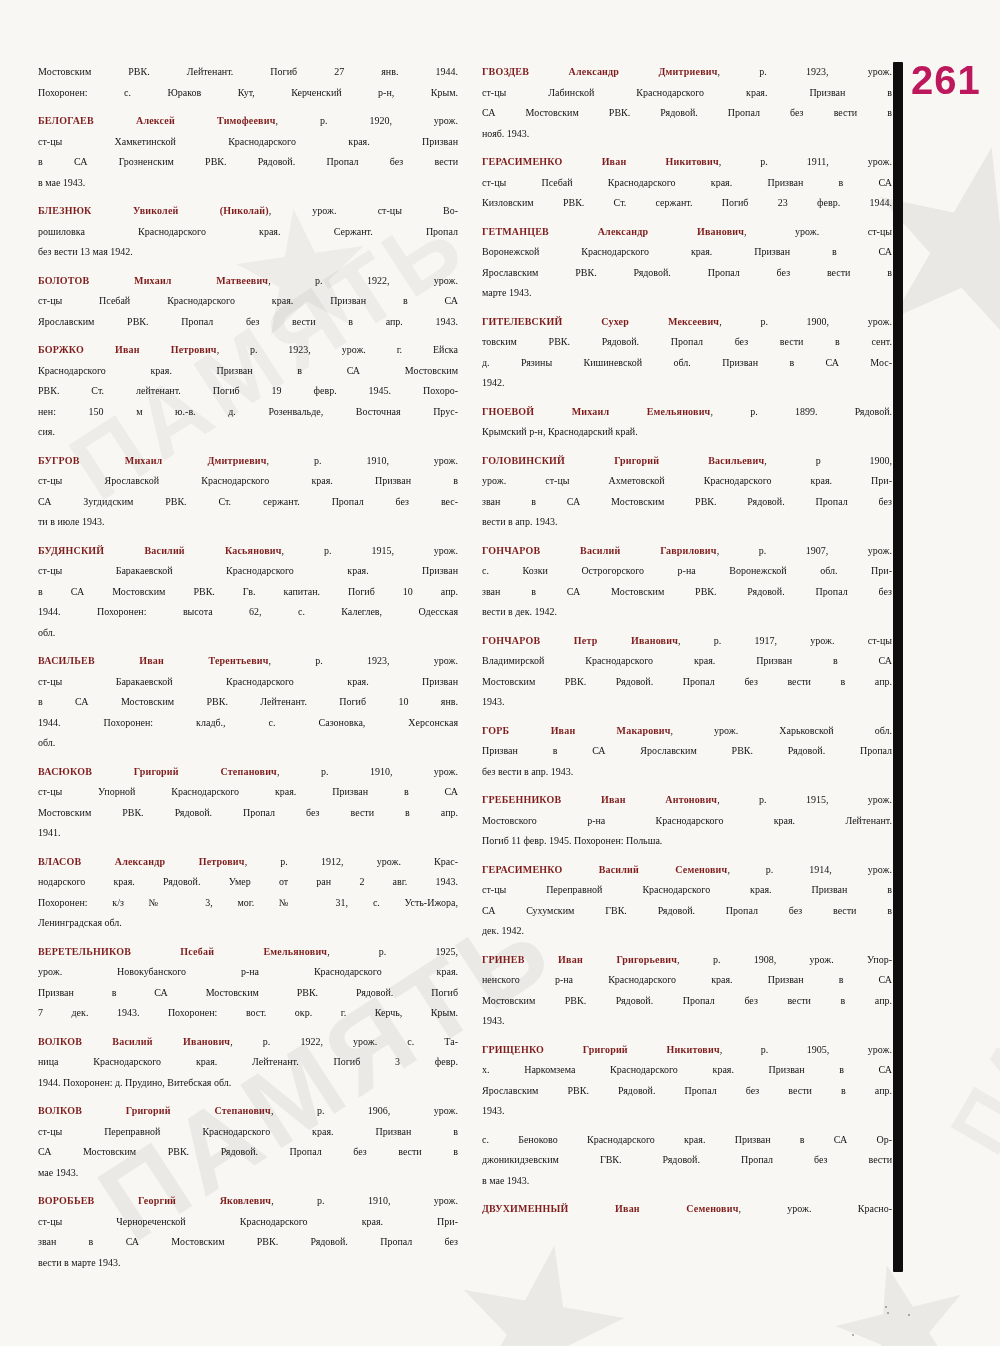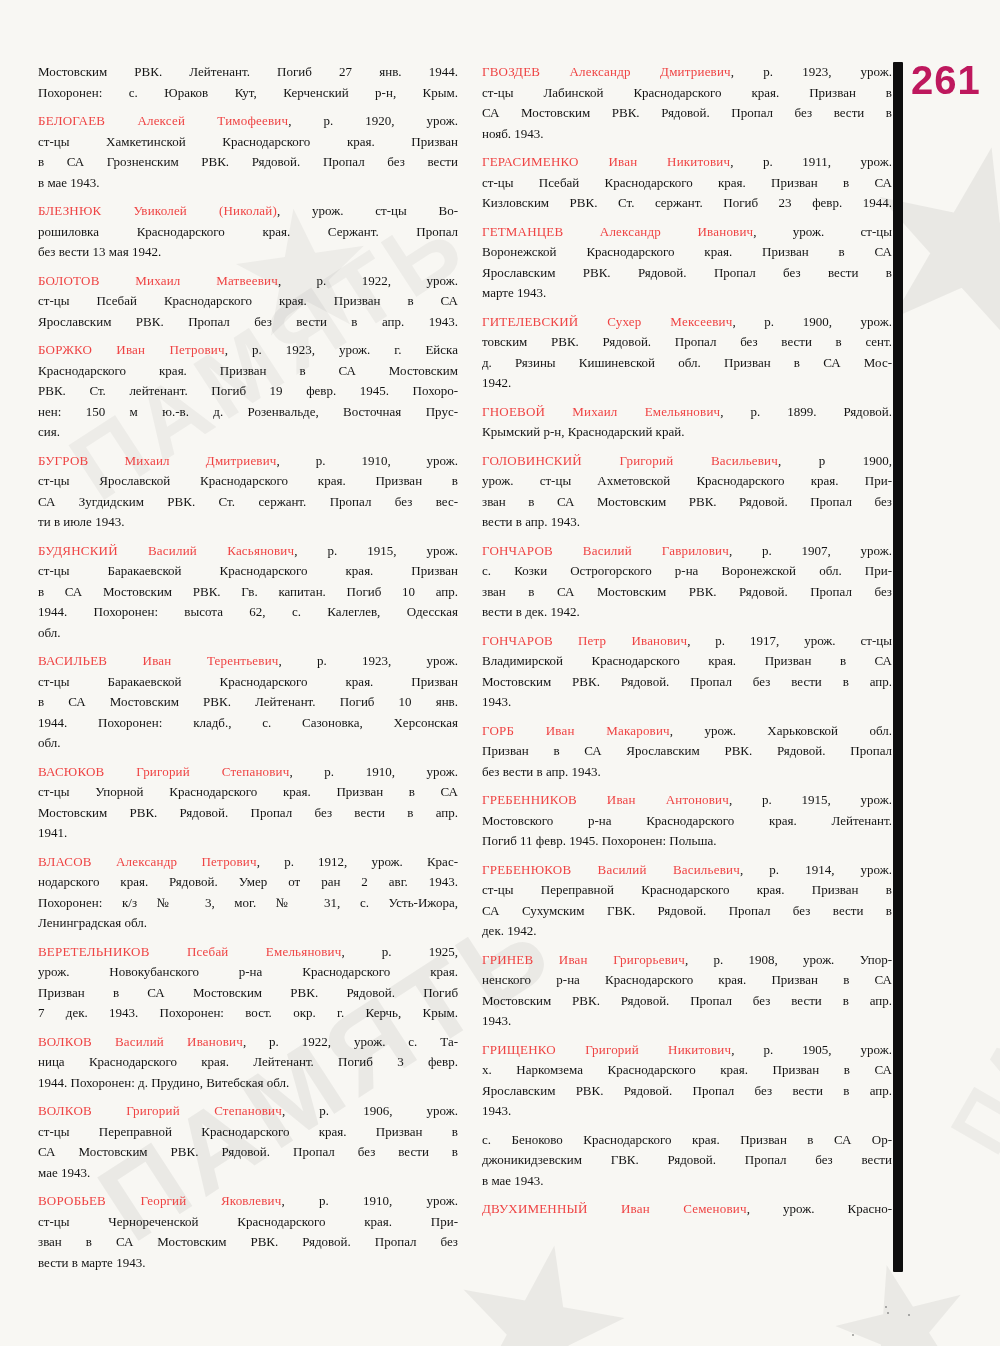--- a/index.html
+++ b/index.html
@@ -29,22 +29,22 @@
   .vbar{
     position:absolute;left:893px;top:62px;width:10px;height:1210px;
     background:#0e0e0e;border-radius:1px;
   }
   .columns{
     position:absolute;left:38px;top:62px;
     display:flex;gap:24px;
   }
   .col{width:420px;}
   .col.right{width:410px;}
-  .entry{margin:0 0 8px 0;font-size:13px;line-height:20.5px;}
-  .entry b{font-weight:400;color:#ef4444;letter-spacing:.2px;}
+  .entry{margin:0 0 8px 0;font-size:10px;line-height:20.5px;}
+  .entry b{font-weight:700;color:#7f1d1d;letter-spacing:.2px;}
   .line{display:block;text-align:justify;text-align-last:justify;}
   .line.last{text-align-last:left;}
   
   .speck{position:absolute;background:#555;opacity:.6;border-radius:50%;}
   .speck.s1{left:885px;top:1306px;width:2px;height:2px;}
   .speck.s2{left:887px;top:1312px;width:2px;height:2px;}
   .speck.s3{left:908px;top:1314px;width:2px;height:2px;}
   .speck.s4{left:852px;top:1334px;width:2px;height:2px;}
 </style>
 </head>
@@ -198,21 +198,21 @@
           <span class="line"><b>ГОРБ Иван Макарович</b>, урож. Харьковской обл.</span>
           <span class="line">Призван в СА Ярославским РВК. Рядовой. Пропал</span>
           <span class="line last">без вести в апр. 1943.</span>
         </p>
         <p class="entry">
           <span class="line"><b>ГРЕБЕННИКОВ Иван Антонович</b>, р. 1915, урож.</span>
           <span class="line">Мостовского р-на Краснодарского края. Лейтенант.</span>
           <span class="line last">Погиб 11 февр. 1945. Похоронен: Польша.</span>
         </p>
         <p class="entry">
-          <span class="line"><b>ГРЕБЕНЮКОВ Василий Васильевич</b>, р. 1914, урож.</span>
+          <span class="line"><b>ГЕРАСИМЕНКО Василий Семенович</b>, р. 1914, урож.</span>
           <span class="line">ст-цы Переправной Краснодарского края. Призван в</span>
           <span class="line">СА Сухумским ГВК. Рядовой. Пропал без вести в</span>
           <span class="line last">дек. 1942.</span>
         </p>
         <p class="entry">
           <span class="line"><b>ГРИНЕВ Иван Григорьевич</b>, р. 1908, урож. Упор-</span>
           <span class="line">ненского р-на Краснодарского края. Призван в СА</span>
           <span class="line">Мостовским РВК. Рядовой. Пропал без вести в апр.</span>
           <span class="line last">1943.</span>
         </p>

